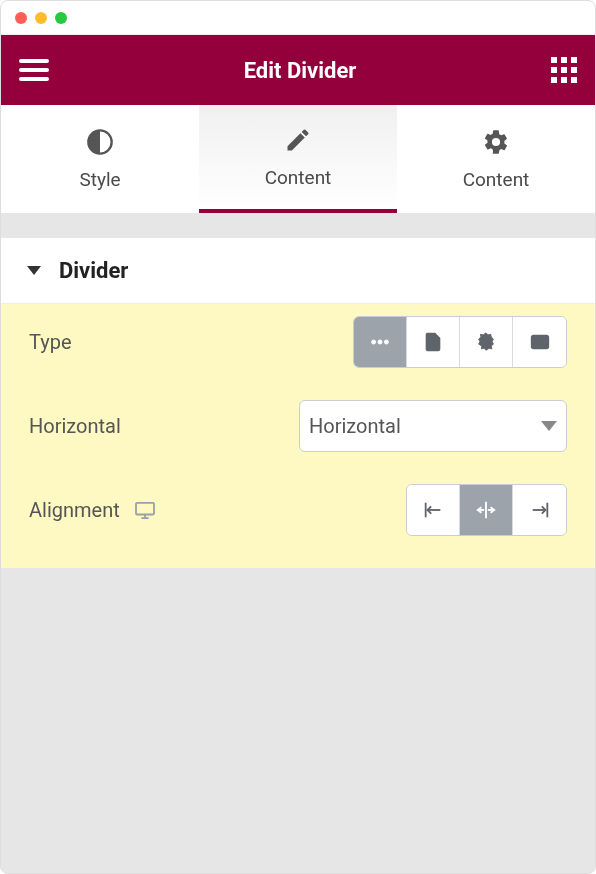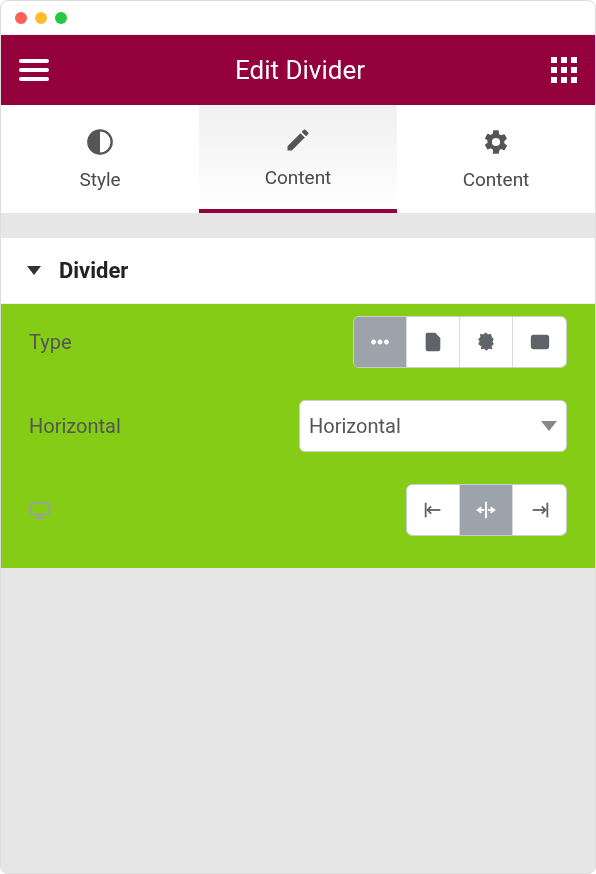--- a/index.html
+++ b/index.html
@@ -2,34 +2,34 @@
 <html><head>
 <meta charset="utf-8">
 <style>
   * { box-sizing: border-box; margin: 0; padding: 0; }
   html, body { width: 596px; height: 874px; font-family: -apple-system, BlinkMacSystemFont, "Segoe UI", Roboto, sans-serif; background:#fff; }
   .window { width:596px; height:874px; border:1px solid #ddd; border-radius:8px; overflow:hidden; display:flex; flex-direction:column; background:#e6e6e6; }
   .titlebar { height:34px; background:#fff; display:flex; align-items:center; padding:0 14px; gap:8px; border-bottom:1px solid #eee;}
   .dot { width:12px; height:12px; border-radius:50%; }
   .dot.red{background:#ff5f57;} .dot.yellow{background:#febc2e;} .dot.green{background:#28c840;}
   .header { background:#93003c; height:70px; display:flex; align-items:center; justify-content:space-between; padding:0 18px; color:#fff;}
-  .header h1 { font-size:26px; font-weight:400; }
+  .header h1 { font-size:22px; font-weight:700; }
   .ham { width:30px; height:22px; display:flex; flex-direction:column; justify-content:space-between; cursor:pointer;}
   .ham div{height:4px; background:#fff; border-radius:2px;}
   .grid-icon { width:26px; height:26px; display:grid; grid-template-columns:repeat(3,6px); grid-template-rows:repeat(3,6px); gap:4px; cursor:pointer;}
   .grid-icon div{background:#fff;}
   .tabs { display:flex; height:108px; background:#fff; }
   .tab { flex:1; display:flex; flex-direction:column; align-items:center; justify-content:center; gap:12px; color:#4a4a4a; font-size:19px; cursor:pointer; background:#fff;}
   .tab.active { background:linear-gradient(#f0f0f0,#ffffff); border-bottom:4px solid #93003c;}
   .tab svg { width:28px; height:28px; fill:#555;}
   .spacer { height:25px; background:#e6e6e6;}
   .section-header { background:#fff; padding:20px 26px; display:flex; align-items:center; gap:18px; border-bottom:1px solid #eee;}
   .section-header .caret { width:0;height:0;border-left:7px solid transparent;border-right:7px solid transparent;border-top:9px solid #333;}
   .section-header h2 { font-size:22px; font-weight:700; color:#222;}
-  .panel { background:#84cc16; padding:10px 28px 30px 28px; display:flex; flex-direction:column; gap:28px;}
+  .panel { background:#fef9c3; padding:10px 28px 30px 28px; display:flex; flex-direction:column; gap:28px;}
   .row { display:flex; align-items:center; justify-content:space-between; min-height:56px;}
   .row-label { font-size:20px; color:#555; display:flex; align-items:center; gap:14px;}
   .btn-group { display:flex; border:1px solid #c9cdd2; border-radius:6px; overflow:hidden;}
   .btn-group .btn { width:53px; height:50px; display:flex; align-items:center; justify-content:center; background:#fff; cursor:pointer; border-right:1px solid #d7dade;}
   .btn-group .btn:last-child{border-right:none;}
   .btn-group .btn.active { background:#9da3ab; }
   .btn svg { width:22px; height:22px; fill:#5f646b; stroke:#5f646b;}
   .btn.active svg { fill:#fff; stroke:#fff;}
   .select { width:268px; height:52px; border:1px solid #c9cdd2; border-radius:6px; background:#fff; display:flex; align-items:center; justify-content:space-between; padding:0 9px; cursor:pointer;}
   .select span { font-size:20px; color:#555;}
@@ -135,20 +135,21 @@
     <div class="row">
       <div class="row-label">Horizontal</div>
       <div class="select">
         <span>Horizontal</span>
         <div class="chev"></div>
       </div>
     </div>
 
     <div class="row">
       <div class="row-label">
+        <span>Alignment</span>
         <svg class="device-icon" viewBox="0 0 24 20" fill="none" stroke="#9aa0a7" stroke-width="2">
             <rect x="2" y="2" width="20" height="13" rx="1"></rect>
             <line x1="8" y1="19" x2="16" y2="19"></line>
             <line x1="12" y1="15" x2="12" y2="19"></line>
           </svg>
       </div>
       <div class="btn-group">
         <div class="btn">
           <svg viewBox="0 0 24 24" fill="none" stroke-width="2">
               <line x1="4" y1="4" x2="4" y2="20"></line>

